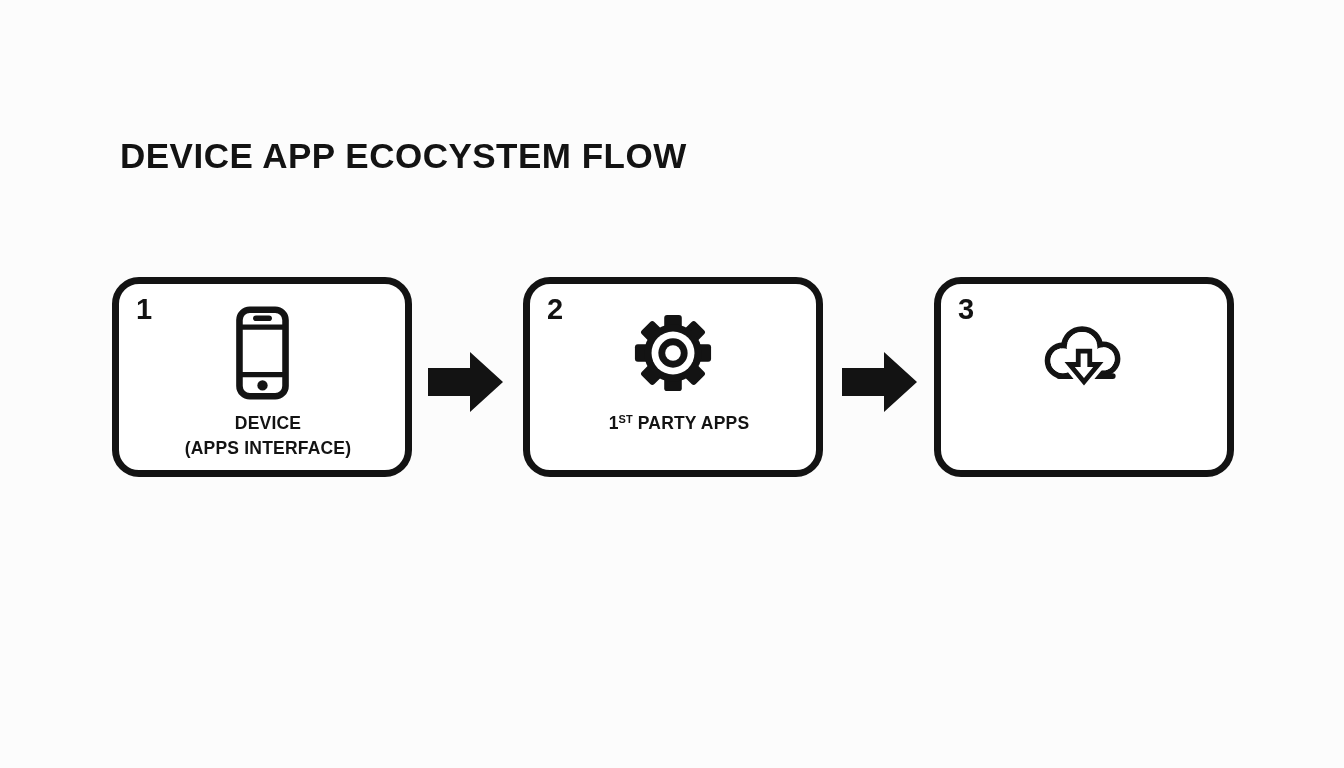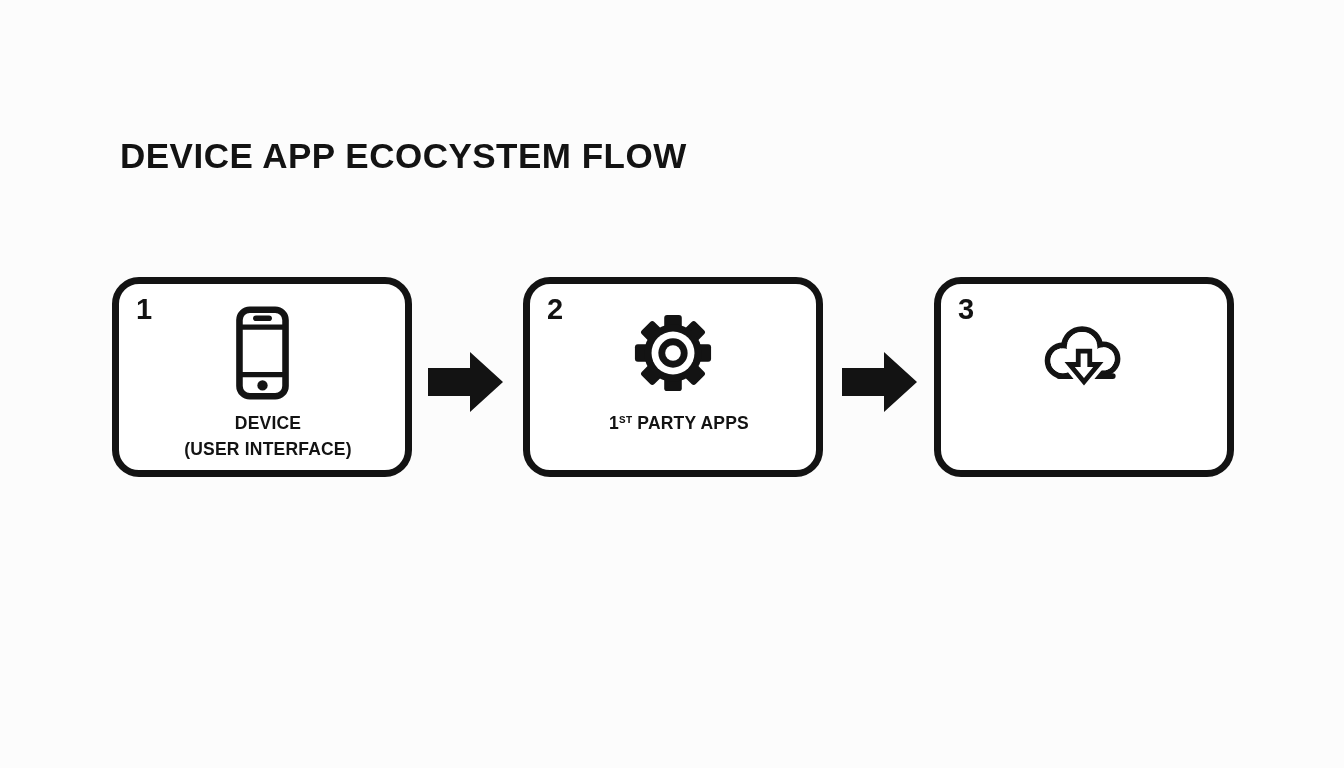--- a/index.html
+++ b/index.html
@@ -42,21 +42,21 @@
   }
   .label{
     position:absolute; left:0; right:0; top:128px;
     text-align:center;
     font-size:17.5px; font-weight:700; line-height:23px;
     letter-spacing:.2px;
     padding-left:12px;
   }
   .sup{
     font-size:11px; font-weight:700;
-    position:relative; top:-6px; letter-spacing:0;font-family:Liberation Mono, monospace;
+    position:relative; top:-6px; letter-spacing:0;
   }
   .connector{ position:absolute; top:351px; width:76px; height:62px; }
   .connector.pos-1{ left:428px; }
   .connector.pos-2{ left:842px; }
   
   svg .stroke{ stroke:var(--ink); fill:none; }
   svg .fill{ fill:var(--ink); }
   svg .paper{ fill:var(--box-fill); }
   svg .halo{ stroke:var(--box-fill); fill:var(--box-fill); }
 </style>
@@ -73,21 +73,21 @@
       <svg width="57" height="94" viewBox="0 0 60 100" aria-hidden="true">
         <rect class="stroke" x="5.5" y="4" width="49" height="92" rx="11" stroke-width="7"></rect>
         <rect class="fill" x="20" y="10" width="20" height="6" rx="3"></rect>
         <line class="stroke" x1="6" y1="22.5" x2="54" y2="22.5" stroke-width="5.5"></line>
         <line class="stroke" x1="6" y1="73" x2="54" y2="73" stroke-width="5.5"></line>
         <circle class="fill" cx="30" cy="84.5" r="5.5"></circle>
       </svg>
     </div>
     <div class="label">
       <div><span>DEVICE</span><span class="sup"></span><span></span></div>
-      <div>(USER INTERFACE)</div>
+      <div>(APPS INTERFACE)</div>
     </div>
   </div>
 
   <div class="connector pos-1">
     <svg width="76" height="62" viewBox="0 0 76 62" aria-hidden="true">
       <polygon class="fill" points="0,17 42,17 42,1 75,31 42,61 42,45 0,45"></polygon>
     </svg>
   </div>
 
   <div class="step pos-2">

